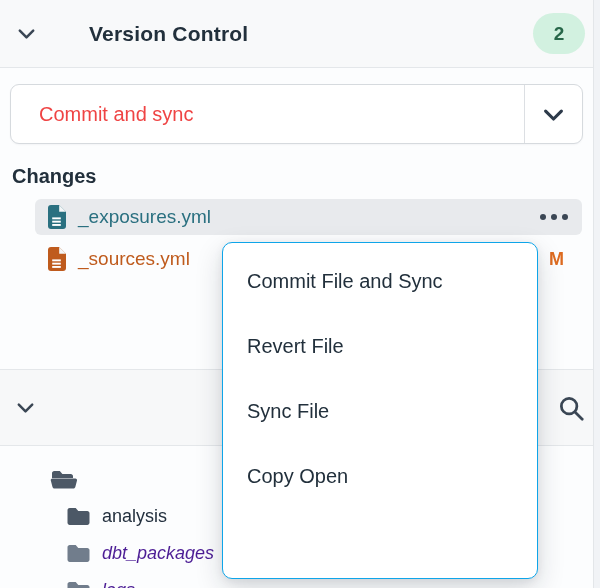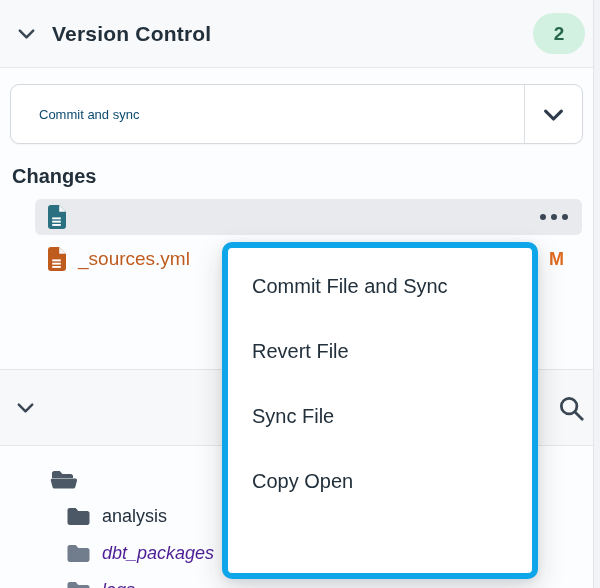--- a/index.html
+++ b/index.html
@@ -13,20 +13,21 @@
     overflow: hidden;
   }
 
   
   .vc-header {
     position: absolute; left: 0; top: 0; width: 600px; height: 68px;
     background: #f8f9fa;
     border-bottom: 1px solid #e4e7ea;
     display: flex; align-items: center;
     padding: 0 15px;
+    gap: 37px;
   }
   .section-title {
     font-size: 21px; font-weight: 700; margin-left: 14px;
     color: #22303c; letter-spacing: 0.2px;
   }
   .count-badge {
     margin-left: auto;
     min-width: 52px; height: 41px; border-radius: 21px;
     background: #d2f1e0; color: #276749;
     font-size: 19px; font-weight: 600;
@@ -37,21 +38,21 @@
   .commit-select {
     position: absolute; left: 10px; top: 84px; width: 573px; height: 60px;
     background: #ffffff;
     border: 1px solid #d6dade; border-radius: 9px;
     display: flex; align-items: stretch;
     box-shadow: 0 1px 2px rgba(20,30,50,0.04);
     cursor: pointer;
   }
   .commit-select .label {
     flex: 1; display: flex; align-items: center;
-    padding-left: 28px; font-size: 13px; color: #0c4a6e;
+    padding-left: 28px; font-size: 20px; color: #ef4444;
   }
   .commit-select .caret-cell {
     width: 58px; border-left: 1px solid #dcdfe3;
     display: flex; align-items: center; justify-content: center;
   }
 
   
   .changes-label {
     position: absolute; left: 12px; top: 165px;
     font-size: 20px; font-weight: 700; color: #22303c; text-align: center;
@@ -104,21 +105,21 @@
   .tree-row .t-label { margin-left: 11px; white-space: nowrap; }
   .depth-0 { padding-left: 50px; }
   .depth-1 { padding-left: 66px; }
   .folder-dark  { color: #4c5866; }
   .folder-light { color: #717d8c; }
   .tree-row.muted .t-label { font-style: italic; color: #4c1d95; }
 
   
   .context-menu {
     position: absolute; left: 222px; top: 242px; width: 316px; height: 337px;
-    background: #ffffff; border: 6px solid #0ea5e9; border-radius: 10px;
+    background: #ffffff; border: 1px solid #0ea5e9; border-radius: 10px;
     box-shadow: 0 10px 28px rgba(18,28,45,0.16), 0 2px 8px rgba(18,28,45,0.08);
     display: flex; flex-direction: column;
     padding: 6px 0; z-index: 10;
   }
   .menu-item {
     height: 65px; display: flex; align-items: center;
     padding-left: 24px; font-size: 20px; color: #22303c;
     cursor: pointer;
   }
 
@@ -159,20 +160,21 @@
 <div class="file-row selected row-exposures">
   <span class="file-teal">
     <svg width="20" height="26" viewBox="0 0 20 26">
       <path d="M4 1h8.2L19 7.8V22a3 3 0 0 1-3 3H4a3 3 0 0 1-3-3V4a3 3 0 0 1 3-3z" fill="currentColor"></path>
       <path d="M12.2 1L19 7.8h-6.8z" fill="#f3f6f7"></path>
       <rect x="5.2" y="13.4" width="8.6" height="1.9" fill="#ffffff"></rect>
       <rect x="5.2" y="16.7" width="8.6" height="1.9" fill="#ffffff"></rect>
       <rect x="5.2" y="20.0" width="8.6" height="1.9" fill="#ffffff"></rect>
     </svg>
   </span>
+  <span class="file-name file-teal">_exposures.yml</span>
   <span class="row-spacer"></span>
   <span class="ellipsis-btn">
     <i></i>
       <i></i>
       <i></i>
   </span>
 </div>
 
 <div class="file-row row-sources">
   <span class="file-orange">

